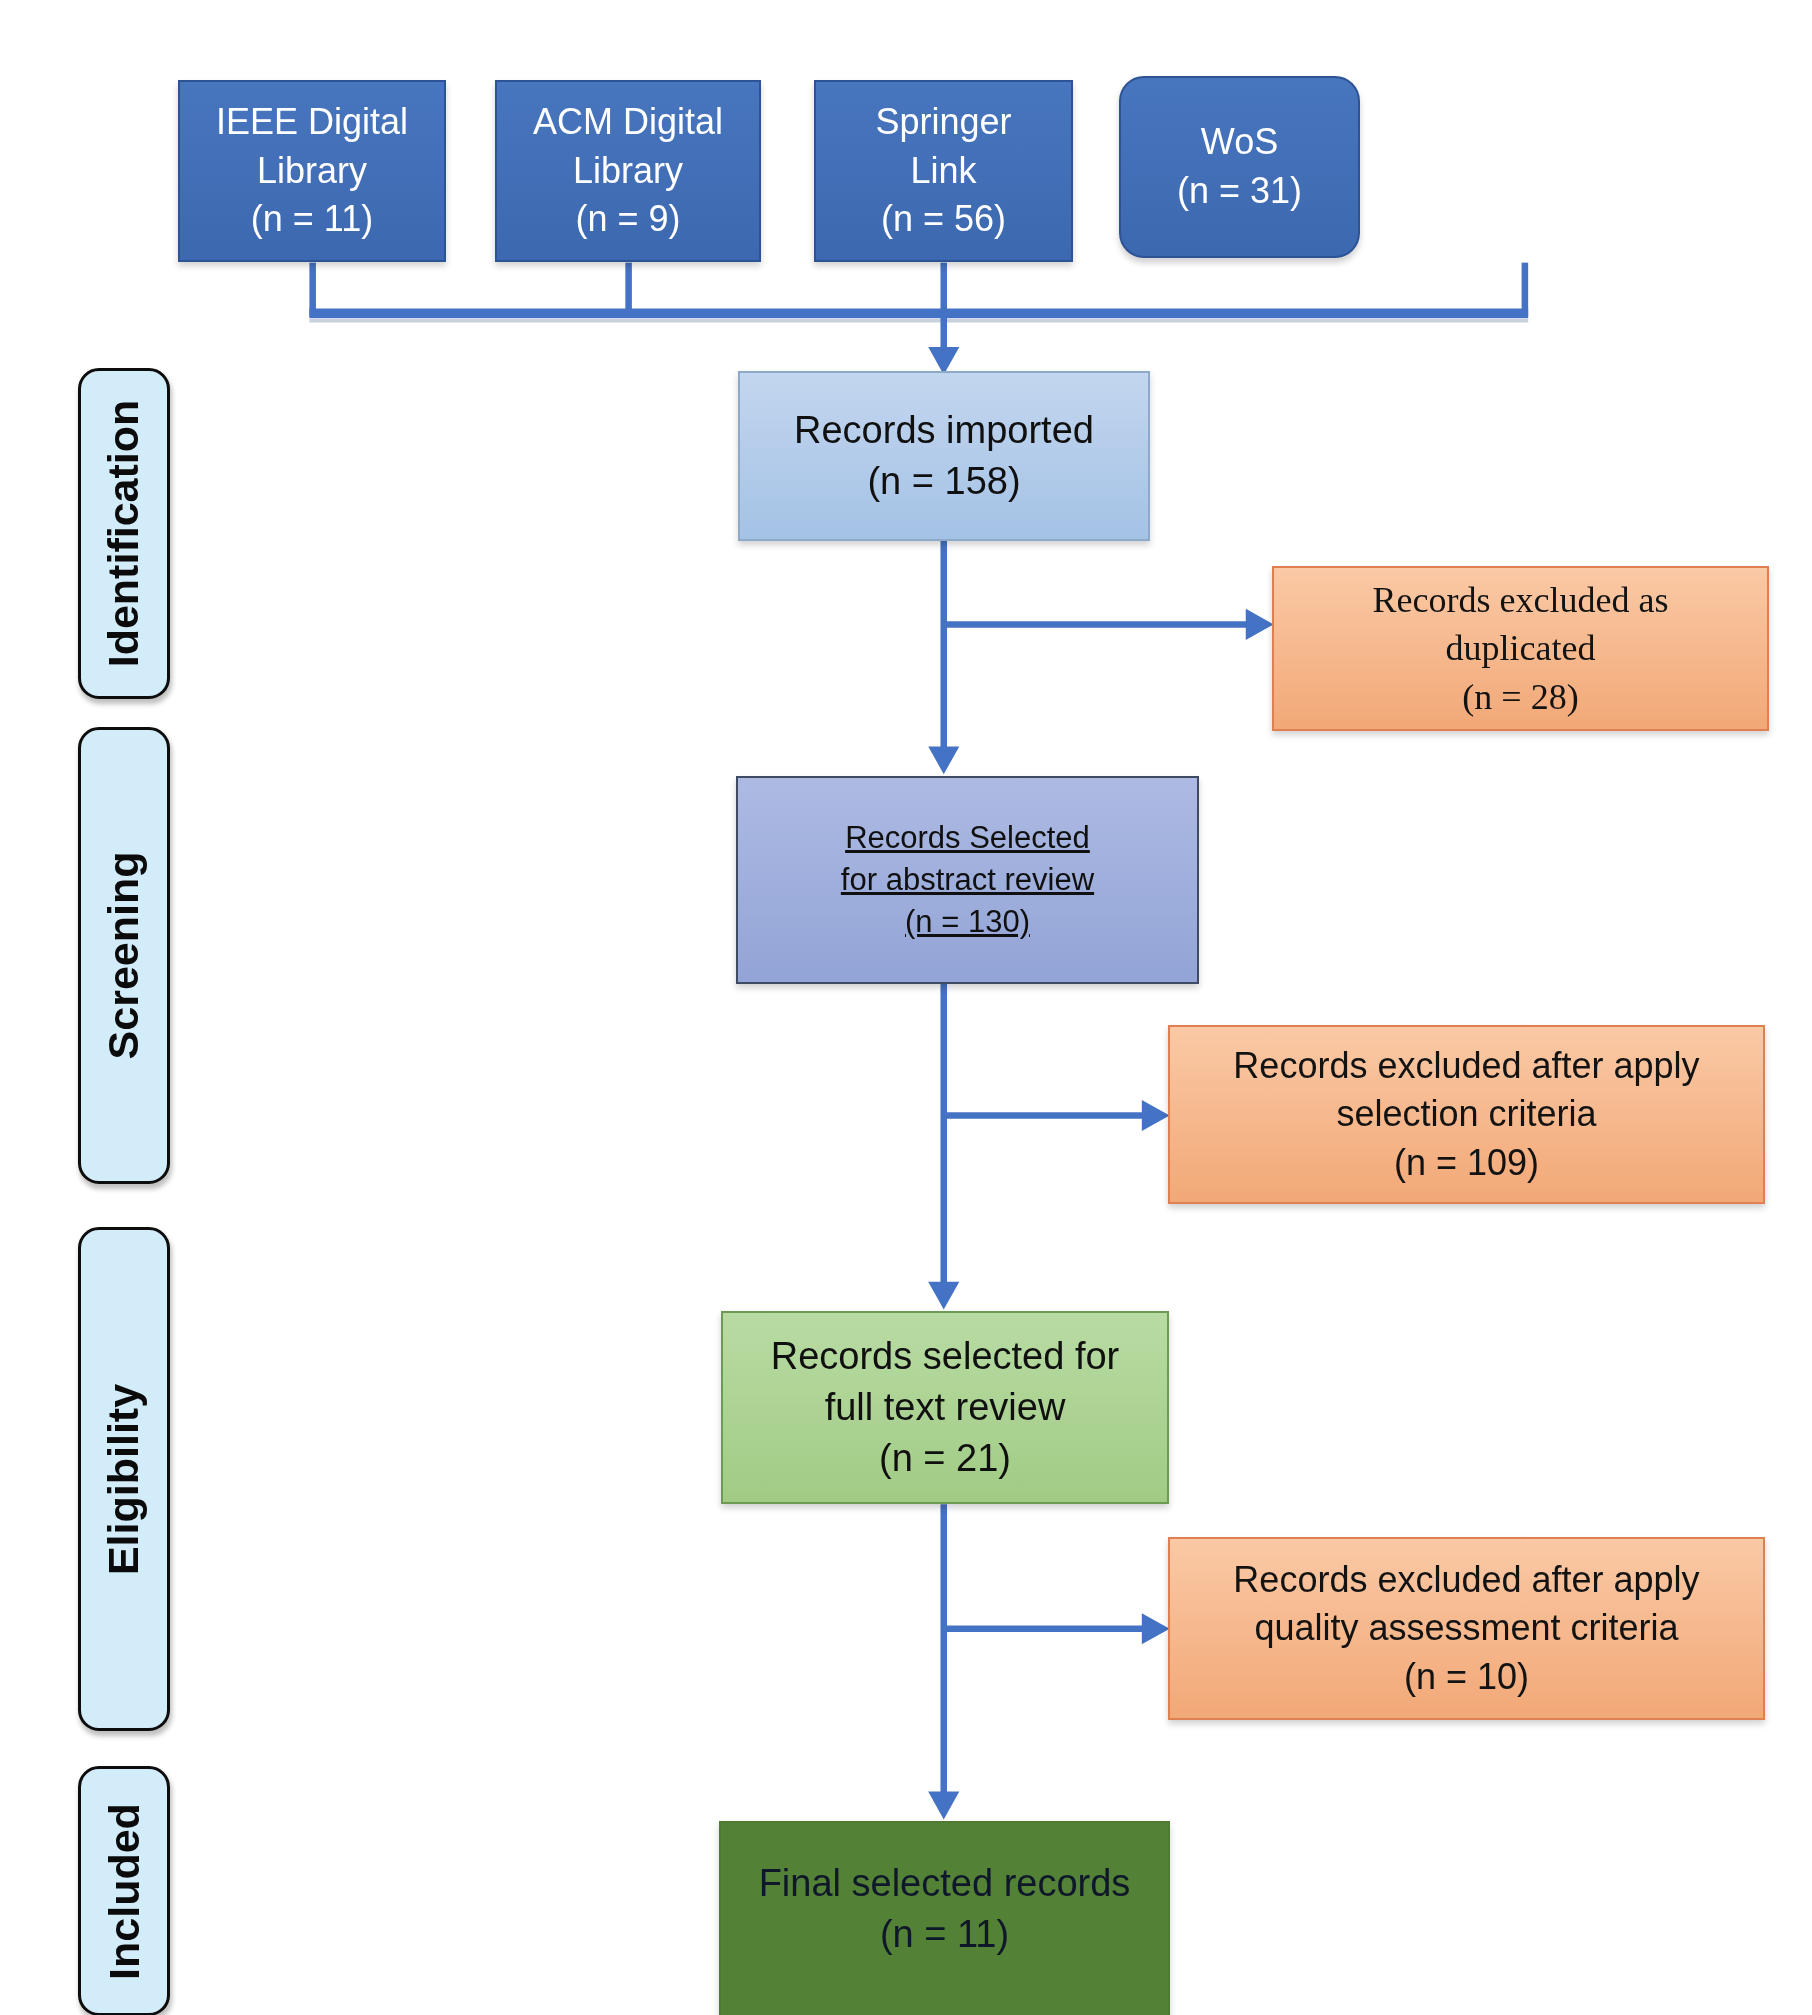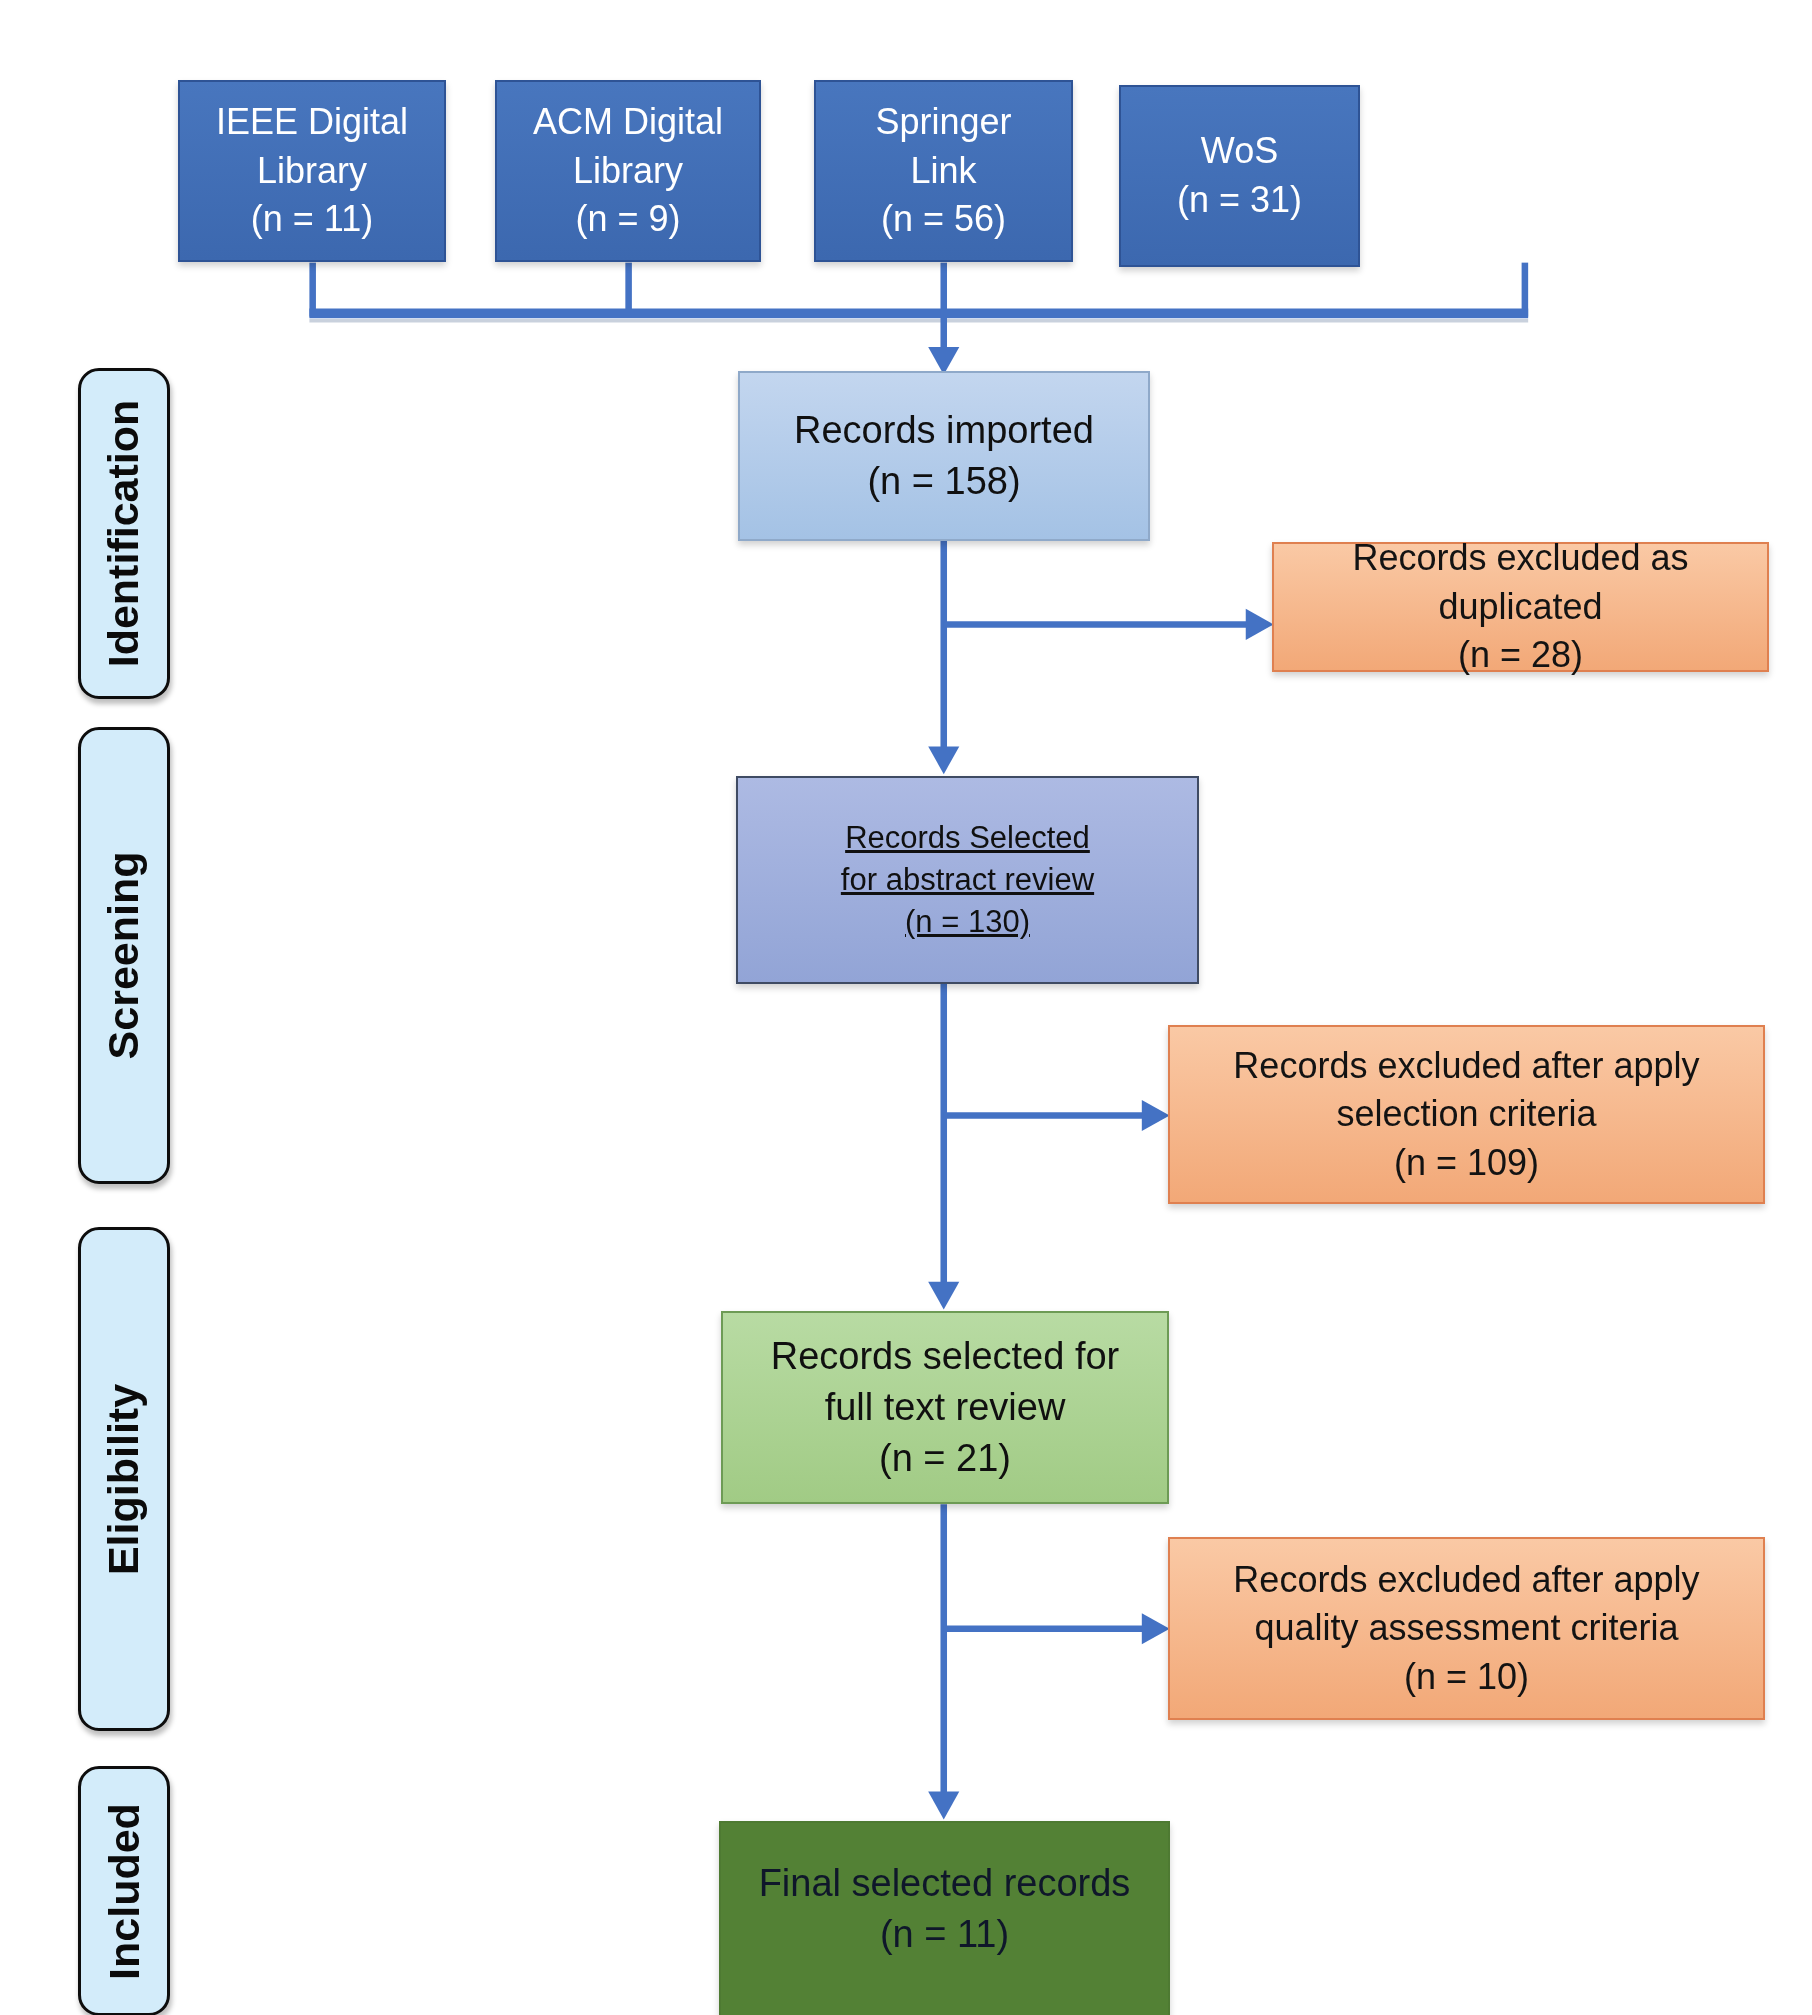--- a/index.html
+++ b/index.html
@@ -32,21 +32,21 @@
   
   .source{
     background:linear-gradient(#4876BE,#3C68AF);
     border:2.5px solid #2E5395;
     color:#ffffff;
     font-size:36px;
   }
   #src1{left:178px;top:49px;width:268px;height:182px;}
   #src2{left:495px;top:49px;width:266px;height:182px;}
   #src3{left:814px;top:49px;width:259px;height:182px;}
-  #src4{left:1119px;top:54px;width:241px;height:182px;}
+  #src4{left:1119px;top:45px;width:241px;height:182px;border-radius:25px;}
   #src5{left:1404px;top:49px;width:240px;height:182px;}
   
   #imported{
     left:738px;top:340px;width:412px;height:170px;
     background:linear-gradient(#C3D6EF,#A4C2E5);
     border:2.5px solid #8FA9C9;color:#101010;font-size:38px;
   }
   #selected{
     left:736px;top:745px;width:463px;height:208px;
     background:linear-gradient(#ADBAE3,#92A4D6);
@@ -63,21 +63,21 @@
     border:2.5px solid #4E7A32;color:#0f172a;font-size:38px;
     padding-bottom:29.5px;
   }
   
   .excluded{
     background:linear-gradient(#FAC9A5,#F2A877);
     border:2.5px solid #DF8050;
     color:#131313;
     font-size:36px;
   }
-  #excl1{left:1272px;top:511px;width:497px;height:130px;}
+  #excl1{left:1272px;top:535px;width:497px;height:165px;font-family:Liberation Serif, serif;}
   #excl2{left:1168px;top:994px;width:597px;height:179px;}
   #excl3{left:1168px;top:1506px;width:597px;height:183px;}
   
   .stage{
     position:absolute;
     z-index:1;
     left:78px;width:92px;
     background:#D3ECFA;
     border:3.3px solid #0d0d0d;
     border-radius:21px;

